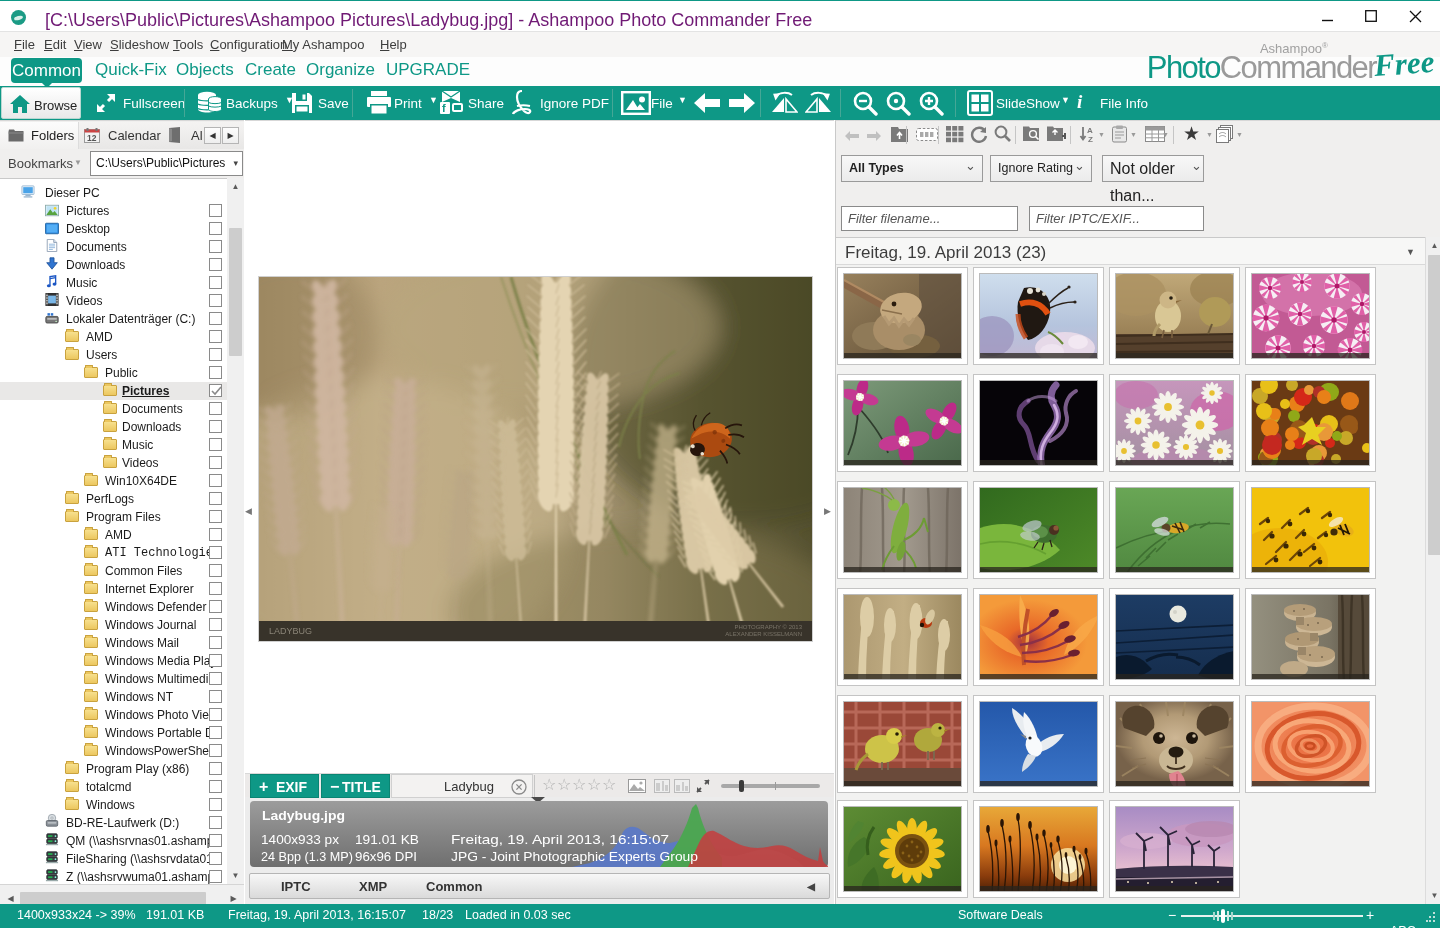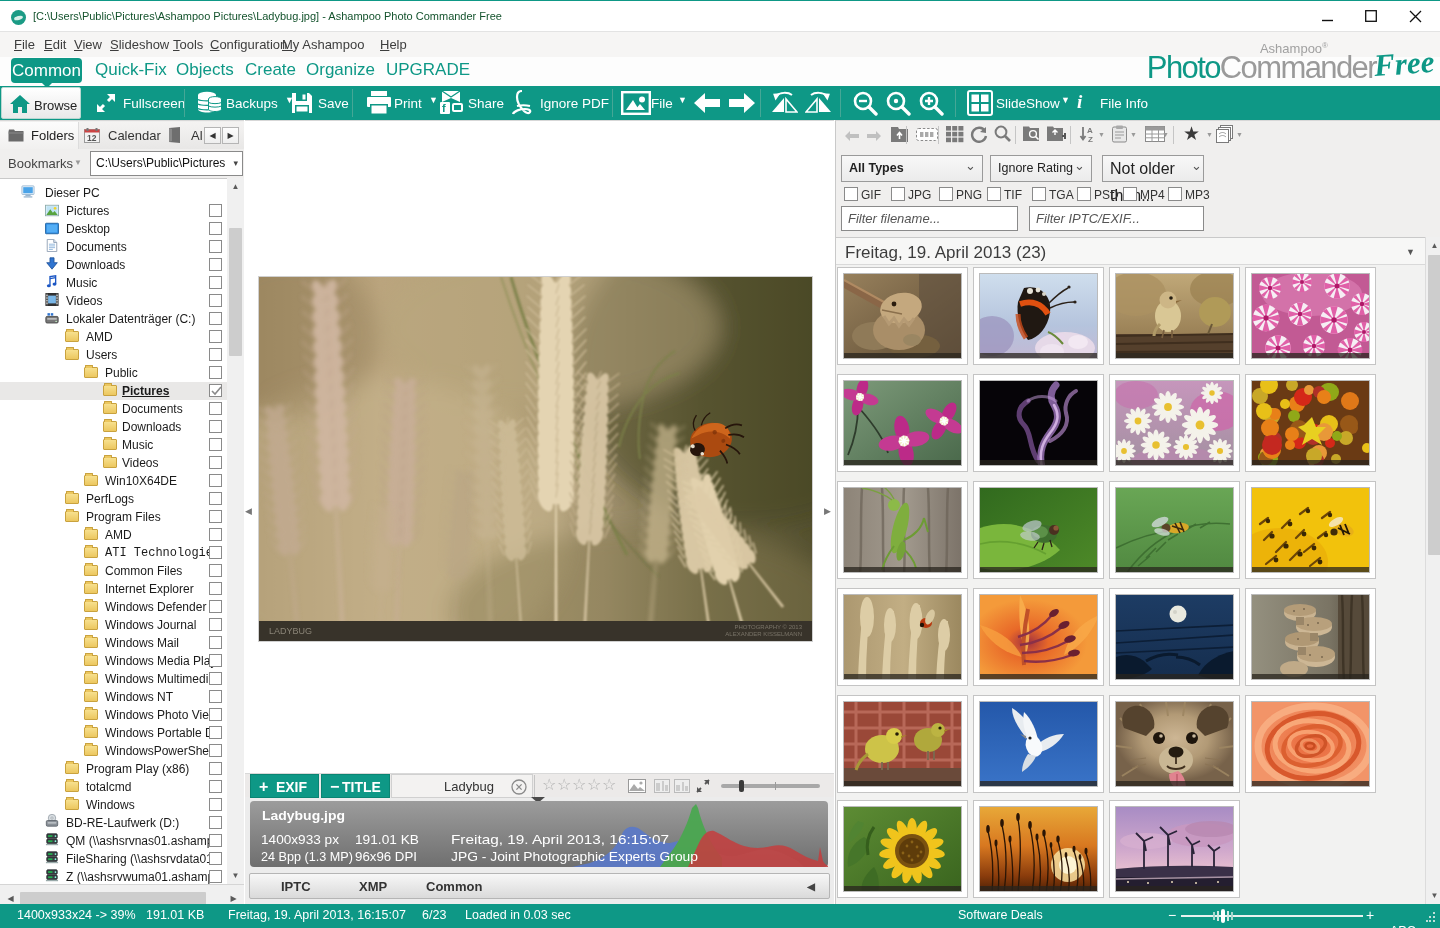--- a/index.html
+++ b/index.html
@@ -2,21 +2,21 @@
 <html><head>
 <meta charset="utf-8">
 <style>
 * { margin:0; padding:0; box-sizing:border-box; }
 html,body { width:1440px; height:928px; overflow:hidden; font-family:"Liberation Sans", sans-serif; background:#fff; }
 #app { position:relative; width:1440px; height:928px; }
 
 #titlebar { position:absolute; left:0; top:0; width:1440px; height:31px; background:#fff; border-top:1px solid #0e9886; }
 #appicon { position:absolute; left:11px; top:9px; width:15px; height:15px; border-radius:50%; background:#1b9b85; }
 #appicon:after { content:""; position:absolute; left:3px; top:6px; width:9px; height:4px; border-radius:50%; background:#d8efe9; transform:rotate(-15deg); }
-#title-text { position:absolute; left:33px; top:9px; font-size:11px; color:#14532d; }
+#title-text { position:absolute; left:45px; top:9px; font-size:18px; color:#701a75; }
 
 #menubar { position:absolute; left:0; top:31px; width:1440px; height:26px; background:#f6f5f4; border-top:1px solid #e3e3e3; }
 .menu-item { position:absolute; top:5px; font-size:13px; color:#3d3d3d; }
 .menu-item u { text-decoration:underline; }
 
 #tabbar { position:absolute; left:0; top:57px; width:1440px; height:29px; background:#fdfdfd; }
 .tab { position:absolute; top:3px; font-size:17px; color:#0e9886; }
 #tab-common { position:absolute; left:11px; top:1px; width:71px; height:25px; background:#0e9886; border-radius:4px; color:#fff; text-align:center; line-height:25px; font-size:17px; }
 #tab-common:after { content:""; position:absolute; left:31px; bottom:-5px; border-left:5px solid transparent; border-right:5px solid transparent; border-top:5px solid #0e9886; }
 
@@ -1208,38 +1208,20 @@
           <rect x="0.5" y="4.5" width="12" height="13" fill="#fff" stroke="#7a7a7a"></rect>
           <path d="M3 9 C5 7 8 7 10 9 M3 12 C5 10 8 10 10 12" stroke="#999" stroke-width="1" fill="none"></path>
         </svg>
       <span class="gi" style="left:400px;top:9px;font-size:7px;color:#999;">▼</span>
     </div>
     <div id="rp-filters">
       <div class="rsel" style="left:5px;width:142px;"><span style="font-weight:bold;">All Types</span><span class="chev">⌄</span></div>
       <div class="rsel" style="left:154px;width:102px;"><span>Ignore Rating</span><span class="chev">⌄</span></div>
       <div class="rsel" style="left:266px;width:102px;"><span style="font-size:16px;margin-top:12px;">Not older than...</span><span class="chev" style="right:1px;">⌄</span></div>
     </div>
-    <div id="rp-checks">
-      <span class="rcb" style="left:8px;"></span>
-        <span class="rcl" style="left:25px;">GIF</span>
-      <span class="rcb" style="left:55px;"></span>
-        <span class="rcl" style="left:72px;">JPG</span>
-      <span class="rcb" style="left:103px;"></span>
-        <span class="rcl" style="left:120px;">PNG</span>
-      <span class="rcb" style="left:151px;"></span>
-        <span class="rcl" style="left:168px;">TIF</span>
-      <span class="rcb" style="left:196px;"></span>
-        <span class="rcl" style="left:213px;">TGA</span>
-      <span class="rcb" style="left:241px;"></span>
-        <span class="rcl" style="left:258px;">PSD</span>
-      <span class="rcb" style="left:287px;"></span>
-        <span class="rcl" style="left:304px;">MP4</span>
-      <span class="rcb" style="left:332px;"></span>
-        <span class="rcl" style="left:349px;">MP3</span>
-    </div>
     <div class="rinput" style="left:5px;top:85px;width:177px;">Filter filename...</div>
     <div class="rinput" style="left:193px;top:85px;width:175px;">Filter IPTC/EXIF...</div>
     <div id="rp-header">
       <span style="position:absolute;left:9px;top:5px;">Freitag, 19. April 2013 (23)</span>
       <span style="position:absolute;left:570px;top:9px;font-size:9px;color:#555;">▼</span>
     </div>
     <div id="rp-scroll">
       <div class="sbtn" style="top:0;left:0;">▲</div>
       <div class="sthumb" style="top:18px;height:300px;left:2px;"></div>
       <div class="sbtn" style="top:650px;left:0;">▼</div>
@@ -2029,21 +2011,21 @@
                 <circle cx="102" cy="75" r="1"></circle>
               </g>
             </svg></div>
         </div>
     </div>
   </div>
   <div id="statusbar">
     <span style="left:17px;">1400x933x24 -&gt; 39%</span>
     <span style="left:146px;">191.01 KB</span>
     <span style="left:228px;">Freitag, 19. April 2013, 16:15:07</span>
-    <span style="left:422px;">6/23</span>
+    <span style="left:422px;">18/23</span>
     <span style="left:465px;">Loaded in 0.03 sec</span>
     <span style="left:958px;">Software Deals</span>
     <span style="left:1168px;top:3px;font-size:14px;">−</span>
     <div style="position:absolute;left:1181px;top:11px;width:182px;height:2px;background:#e8f2f0;"></div>
     <div style="position:absolute;left:1221px;top:5px;width:4px;height:14px;background:#fff;border-radius:2px;"></div>
     <div style="position:absolute;left:1213px;top:8px;width:2px;height:8px;background:#a6d8cf;"></div>
     <div style="position:absolute;left:1217px;top:7px;width:2px;height:10px;background:#cfe8e2;"></div>
     <div style="position:absolute;left:1227px;top:7px;width:2px;height:10px;background:#cfe8e2;"></div>
     <div style="position:absolute;left:1231px;top:8px;width:2px;height:8px;background:#a6d8cf;"></div>
     <span style="left:1366px;top:3px;font-size:14px;">+</span>

